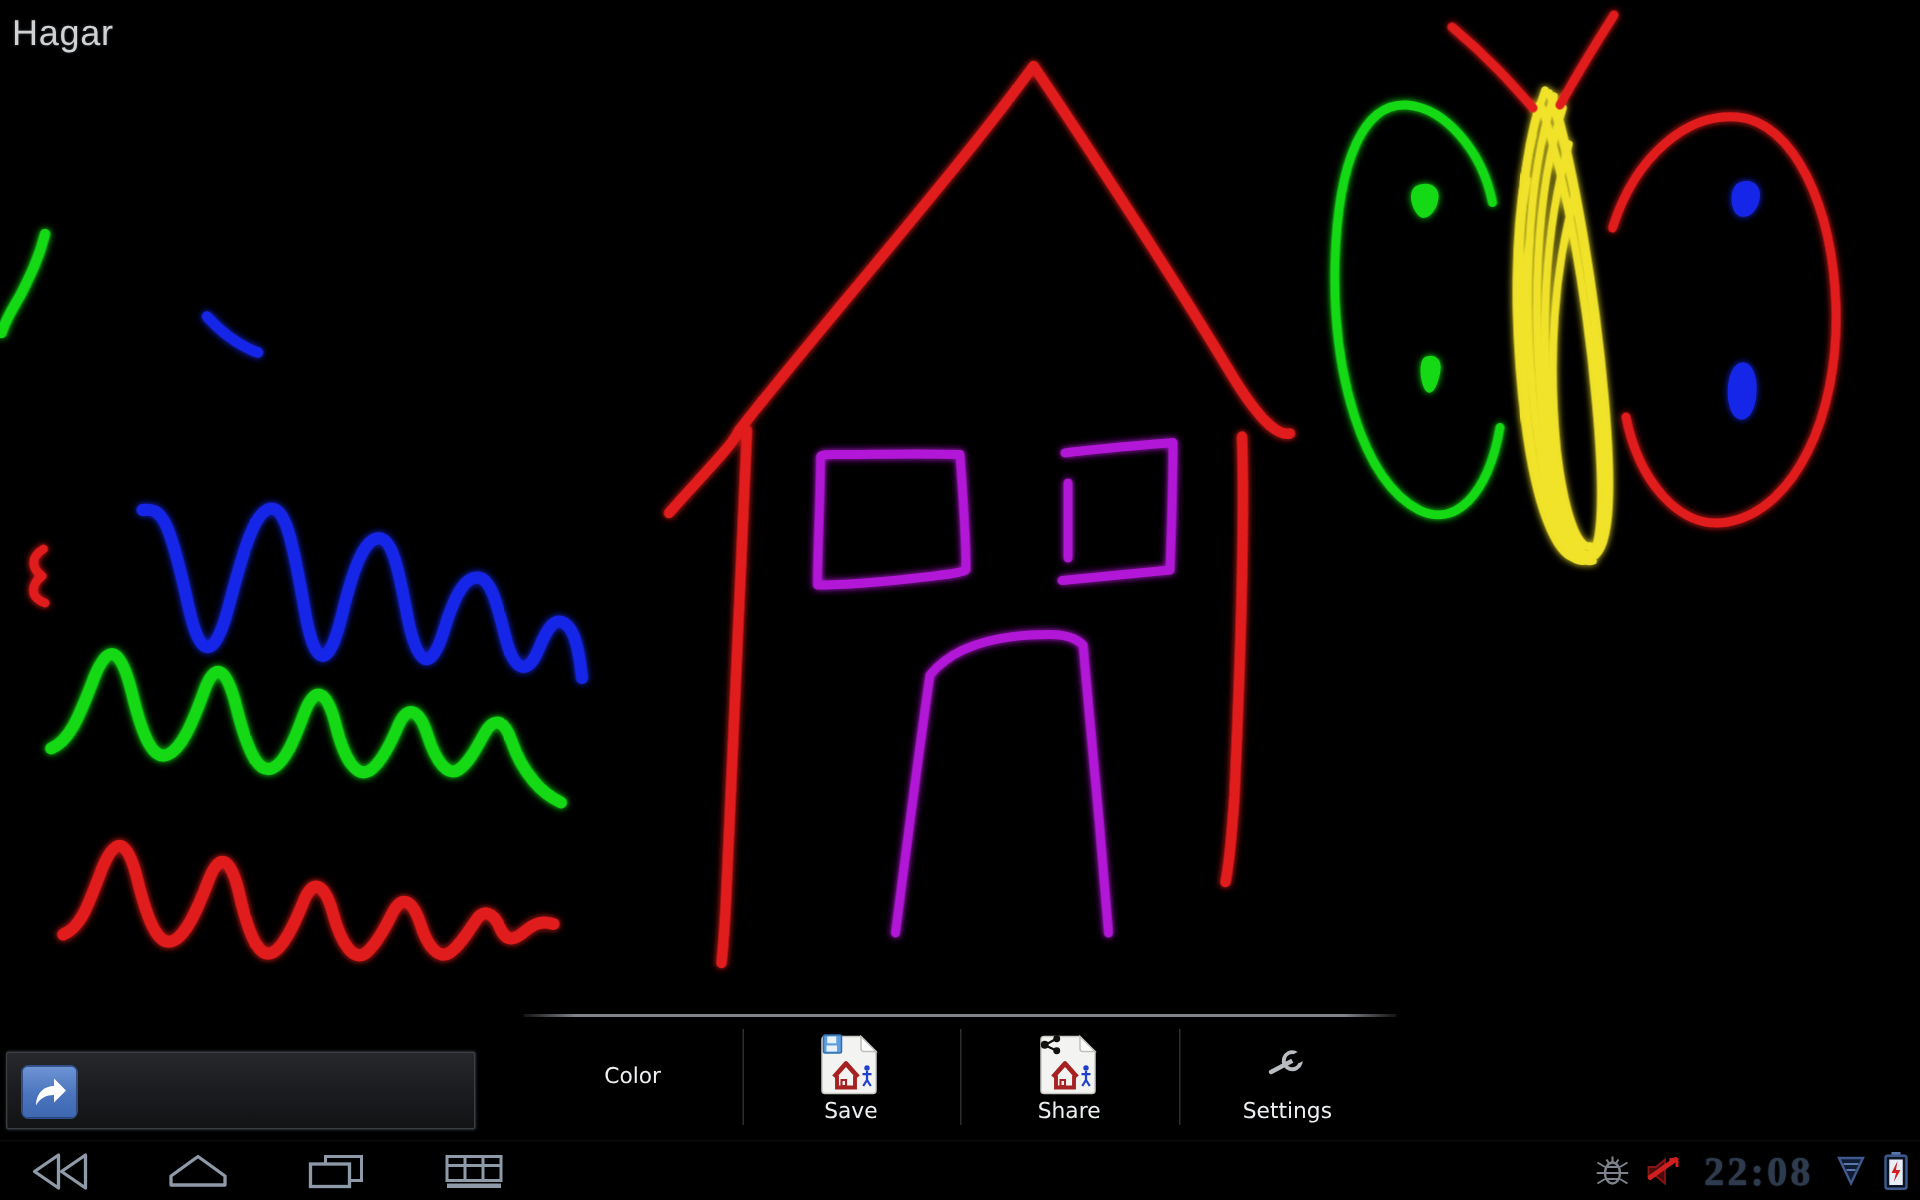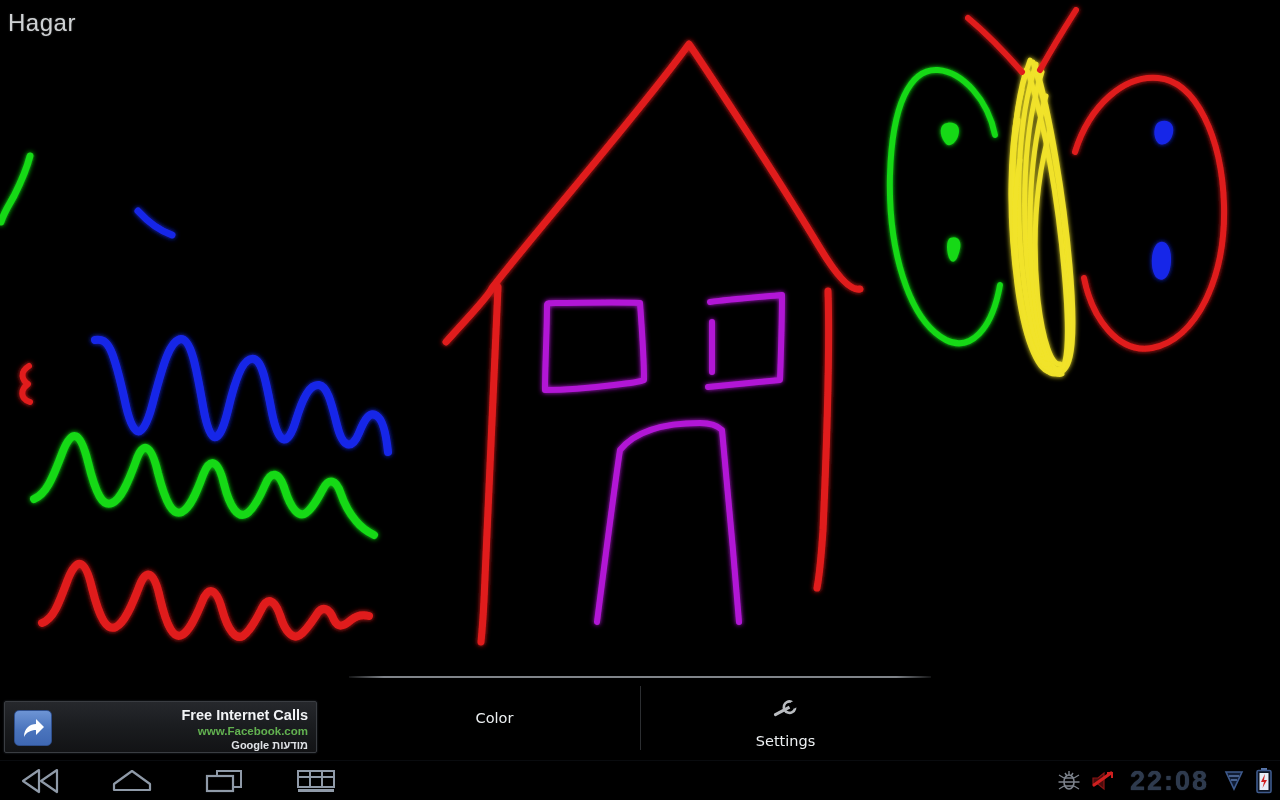--- a/index.html
+++ b/index.html
@@ -166,21 +166,21 @@
     right: 6px; top: 0;
     height: 40px;
     display: flex; align-items: center;
     gap: 9px;
   }
   .status-icon {
     display: flex; align-items: center; justify-content: center;
     cursor: pointer;
   }
   #clock {
-    font-family: Liberation Sans, sans-serif;
+    font-family: Liberation Serif, serif;
     font-size: 27px;
     font-weight: bold;
     letter-spacing: 2px;
     color: #2e3a4d;
     text-shadow: 0 0 1px #43536d;
     padding: 0 5px;
   }
 </style>
 </head>
 <body>
@@ -275,38 +275,78 @@
 
     <div id="drawing-title">Hagar</div>
   </div>
 
   <div id="ad-banner">
     <div id="ad-icon">
       <svg width="26" height="24" viewBox="0 0 26 24">
         <path d="M4 21 C4 12 10 8 16 8 L16 3 L24 11 L16 19 L16 14 C11 14 6.5 16 4 21 Z" fill="#ffffff"></path>
       </svg>
     </div>
-    <div id="ad-text">
-      <div id="ad-headline">Free Internet Calls</div>
-      <div id="ad-url">www.Facebook.com</div>
-      <div id="ad-attr">מודעות Google</div>
-    </div>
   </div>
 
   <div id="toolbar">
     <div id="toolbar-rule"></div>
     <div id="tool-row">
 
       <div class="tool tool-label-only">
         <div class="tool-label">Color</div>
       </div>
 
 
 
-
+      <div class="tool">
+        <div class="tool-icon">
+          <div class="doc-page">
+            <svg width="40" height="42" viewBox="0 0 40 42">
+              <path d="M3 3 h24 l10 10 v26 a2 2 0 0 1 -2 2 h-32 a2 2 0 0 1 -2 -2 v-34 a2 2 0 0 1 2 -2 Z" fill="#f3f3f1" stroke="#c9c9c6" stroke-width="1"></path>
+              <path d="M27 3 l10 10 h-8 a2 2 0 0 1 -2 -2 Z" fill="#ffffff" stroke="#bfbfbc" stroke-width="1"></path>
+
+              <path d="M9 30 l8 -9 l8 9" fill="none" stroke="#a62222" stroke-width="3.2" stroke-linejoin="round"></path>
+              <path d="M11 29 v8 h12 v-8" fill="none" stroke="#a62222" stroke-width="2.6"></path>
+              <path d="M14 32 h3 v4 h-3 Z" fill="none" stroke="#a62222" stroke-width="1.4"></path>
+
+              <circle cx="31" cy="24" r="1.8" fill="#1f3fcf"></circle>
+              <path d="M31 26 v6 M28 28 h6 M31 32 l-2.5 4 M31 32 l2.5 4" stroke="#1f3fcf" stroke-width="1.5" fill="none"></path>
+
+              <rect x="2" y="2" width="12" height="12" rx="1" fill="#5f9fe0" stroke="#2f6fb0" stroke-width="1"></rect>
+              <rect x="4.5" y="3" width="6" height="4.5" fill="#e9f2fb"></rect>
+              <rect x="4" y="9" width="7" height="4" fill="#e9f2fb"></rect>
+            </svg>
+          </div>
+        </div>
+        <div class="tool-label">Save</div>
+      </div>
+
+      <div class="tool">
+        <div class="tool-icon">
+          <div class="doc-page">
+            <svg width="40" height="42" viewBox="0 0 40 42">
+              <path d="M3 3 h24 l10 10 v26 a2 2 0 0 1 -2 2 h-32 a2 2 0 0 1 -2 -2 v-34 a2 2 0 0 1 2 -2 Z" fill="#f3f3f1" stroke="#c9c9c6" stroke-width="1"></path>
+              <path d="M27 3 l10 10 h-8 a2 2 0 0 1 -2 -2 Z" fill="#ffffff" stroke="#bfbfbc" stroke-width="1"></path>
+              <path d="M9 30 l8 -9 l8 9" fill="none" stroke="#a62222" stroke-width="3.2" stroke-linejoin="round"></path>
+              <path d="M11 29 v8 h12 v-8" fill="none" stroke="#a62222" stroke-width="2.6"></path>
+              <path d="M14 32 h3 v4 h-3 Z" fill="none" stroke="#a62222" stroke-width="1.4"></path>
+              <circle cx="31" cy="24" r="1.8" fill="#1f3fcf"></circle>
+              <path d="M31 26 v6 M28 28 h6 M31 32 l-2.5 4 M31 32 l2.5 4" stroke="#1f3fcf" stroke-width="1.5" fill="none"></path>
+
+              <g fill="#111111">
+                <circle cx="11.5" cy="4.5" r="2.3"></circle>
+                <circle cx="11.5" cy="12.5" r="2.3"></circle>
+                <circle cx="3.5" cy="8.5" r="2.6"></circle>
+              </g>
+              <path d="M5.5 7.6 L10 5.2 M5.5 9.6 L10 11.8" stroke="#111111" stroke-width="1.5"></path>
+            </svg>
+          </div>
+        </div>
+        <div class="tool-label">Share</div>
+      </div>
 
       <div class="tool">
         <div class="tool-icon">
           <svg width="34" height="28" viewBox="0 0 34 28">
             <g transform="rotate(-28 17 14)">
               <path d="M5 12.5 h16 v3 h-16 a1.5 1.5 0 0 1 0 -3 Z" fill="#b9bcc0"></path>
               <path d="M21 7 a7 7 0 1 0 0 14 a7 7 0 1 0 0 -14 Z
                        M21 9.6 a4.4 4.4 0 1 1 0 8.8 a4.4 4.4 0 1 1 0 -8.8 Z" fill="#b9bcc0"></path>
               <path d="M24 10.5 h6 v7 h-6 Z" fill="#000000"></path>
             </g>

